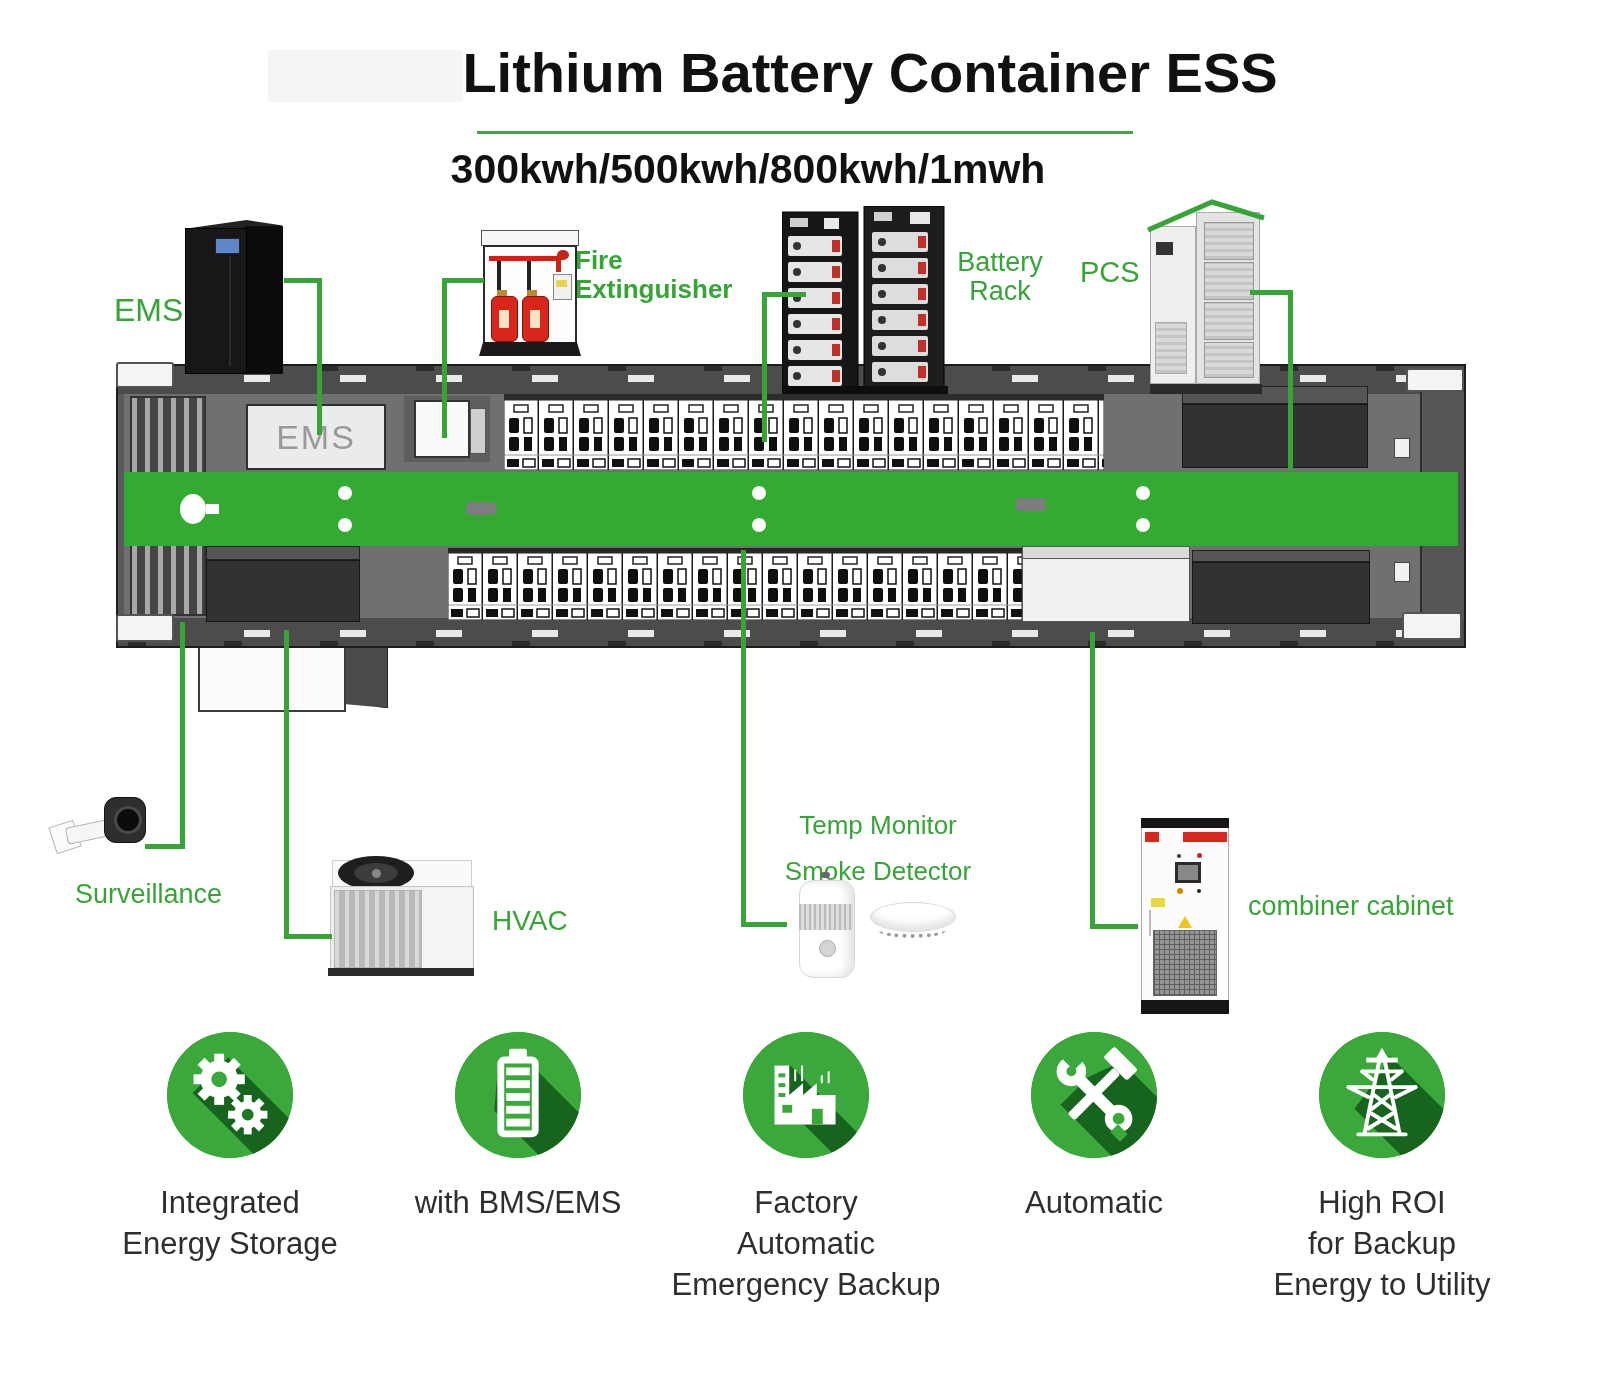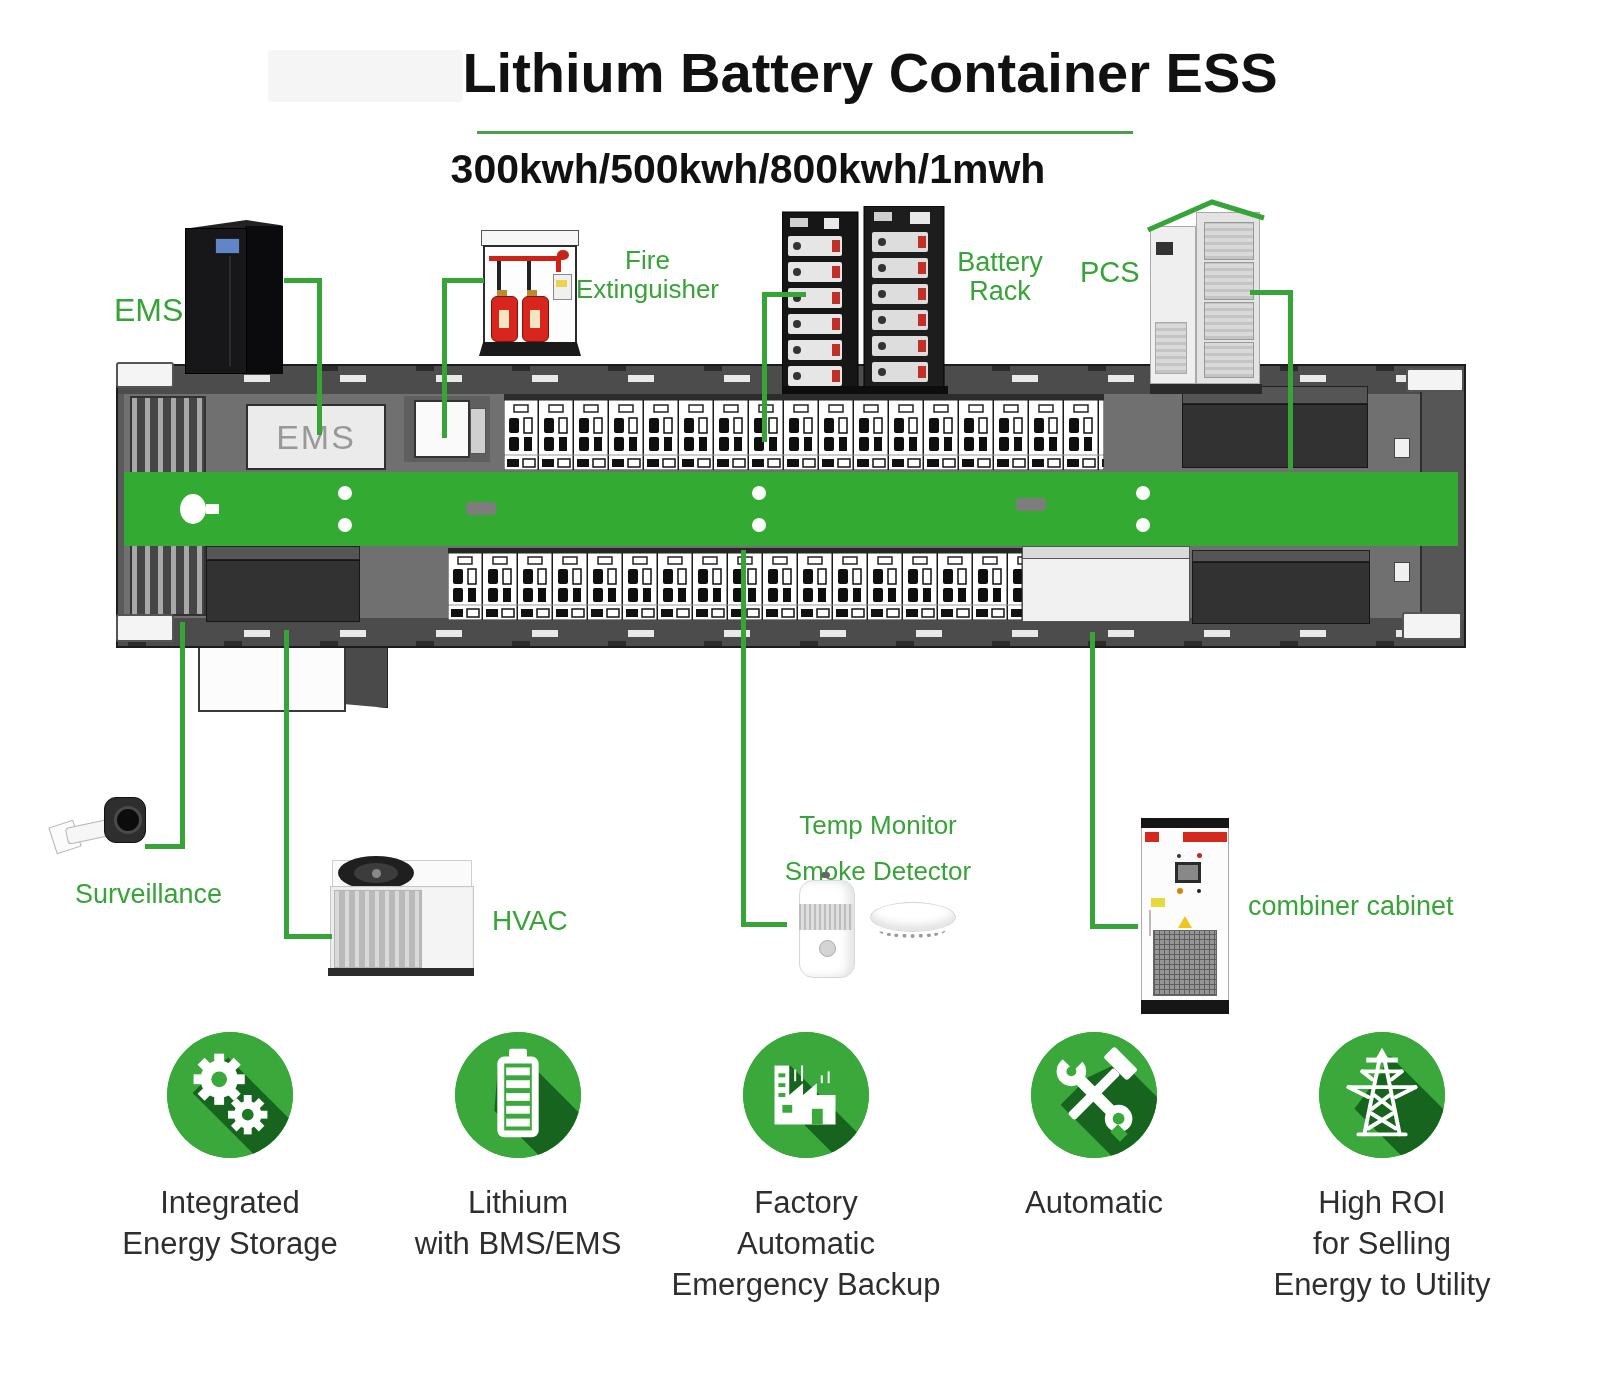--- a/index.html
+++ b/index.html
@@ -76,21 +76,21 @@
     <div class="abs" style="left:46px;top:60px;width:10px;height:7px;background:#b98a2e;"></div>
     <div class="abs" style="left:10px;top:66px;width:27px;height:46px;background:#d8261c;border-radius:6px;border:1px solid #7e120c;box-sizing:border-box;"></div>
     <div class="abs" style="left:41px;top:66px;width:27px;height:46px;background:#d8261c;border-radius:6px;border:1px solid #7e120c;box-sizing:border-box;"></div>
     <div class="abs" style="left:18px;top:80px;width:10px;height:18px;background:#f3e4c2;"></div>
     <div class="abs" style="left:49px;top:80px;width:10px;height:18px;background:#f3e4c2;"></div>
     <div class="abs" style="left:72px;top:44px;width:19px;height:26px;background:#f0f0f0;border:1px solid #888;box-sizing:border-box;"></div>
     <div class="abs" style="left:75px;top:50px;width:11px;height:7px;background:#e8d44d;"></div>
     <div class="abs" style="left:76px;top:20px;width:12px;height:10px;background:#c4251b;border-radius:50% 50% 50% 0;"></div>
     <div class="abs" style="left:-2px;top:112px;width:102px;height:14px;background:#1a1a1a;clip-path:polygon(4% 0,96% 0,100% 100%,0 100%);"></div>
   </div>
-  <div class="abs" style="left:575px;top:246px;width:145px;text-align:center;">
+  <div class="abs" style="left:575px;top:246px;width:145px;text-align:left;font-weight:bold;">
     <div class="glabel" style="font-size:26px;">Fire</div>
     <div class="glabel" style="font-size:26px;">Extinguisher</div>
   </div>
 
   <div class="abs" style="left:782px;top:206px;width:166px;height:190px;z-index:20;">
     <svg width="166" height="190" viewBox="0 0 166 190">
       <rect x="0" y="6" width="76" height="178" fill="#161616" stroke="#000"></rect>
       <rect x="82" y="0" width="80" height="184" fill="#1d1d1d" stroke="#000"></rect>
       <rect x="8" y="12" width="18" height="9" fill="#cfcfcf"></rect>
         <rect x="42" y="12" width="15" height="11" fill="#e8e8e8"></rect>
@@ -338,21 +338,20 @@
       <rect x="43" y="25" width="42" height="82" rx="7" fill="#fff"></rect>
       <rect x="50" y="32" width="28" height="68" fill="#3aa83a"></rect>
       <rect x="52" y="36" width="24" height="8" fill="#fff"></rect>
       <rect x="52" y="49" width="24" height="8" fill="#fff"></rect>
       <rect x="52" y="62" width="24" height="8" fill="#fff"></rect>
       <rect x="52" y="75" width="24" height="8" fill="#fff"></rect>
       <rect x="52" y="88" width="24" height="8" fill="#fff"></rect>
     </svg>
   </div>
   <div class="abs ftext" style="left:378px;top:1182px;">
-    <div>Lithium</div>
       <div>with BMS/EMS</div>
   </div>
 
   <div class="abs fcircle" style="left:743px;top:1032px;">
     <svg width="126" height="126" viewBox="0 0 128 128">
       <circle cx="64" cy="64" r="64" fill="#3aa83a"></circle>
       <path d="M48 34 L128 114 L128 128 L96 128 L32 64 L34 34 Z" fill="#17641f"></path>
       <g fill="#ffffff">
         <rect x="52" y="38" width="2" height="12"></rect>
           <rect x="59" y="34" width="2" height="16"></rect>
@@ -412,17 +411,17 @@
           <path d="M72 64 L54 78"></path>
         <path d="M52 82 L78 98"></path>
           <path d="M76 82 L50 98"></path>
       </g>
       <polygon points="56,30 72,30 64,16" fill="#ffffff"></polygon>
       <rect x="48" y="26" width="32" height="5" fill="#ffffff"></rect>
     </svg>
   </div>
   <div class="abs ftext" style="left:1242px;top:1182px;">
     <div>High ROI</div>
-      <div>for Selling</div>
+      <div>for Backup</div>
       <div>Energy to Utility</div>
   </div>
 
 </div>
 
 </body></html>

